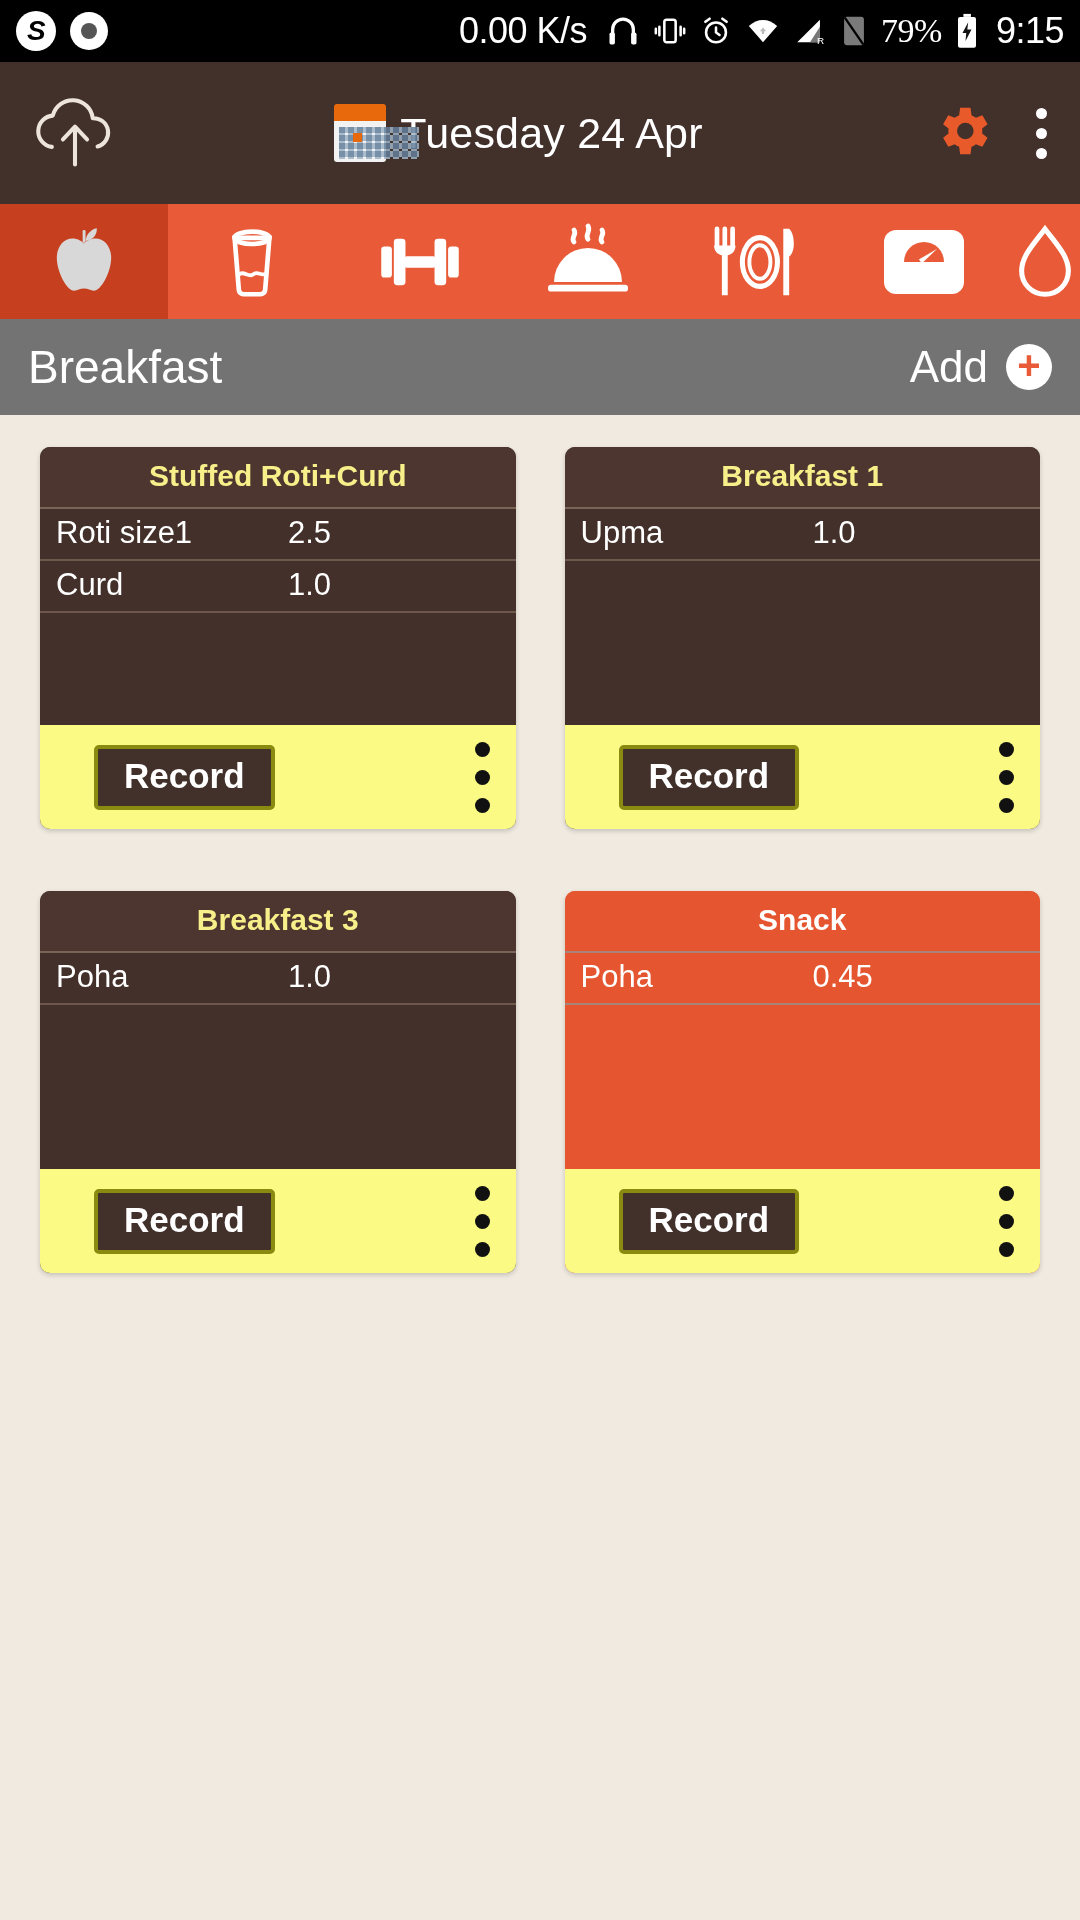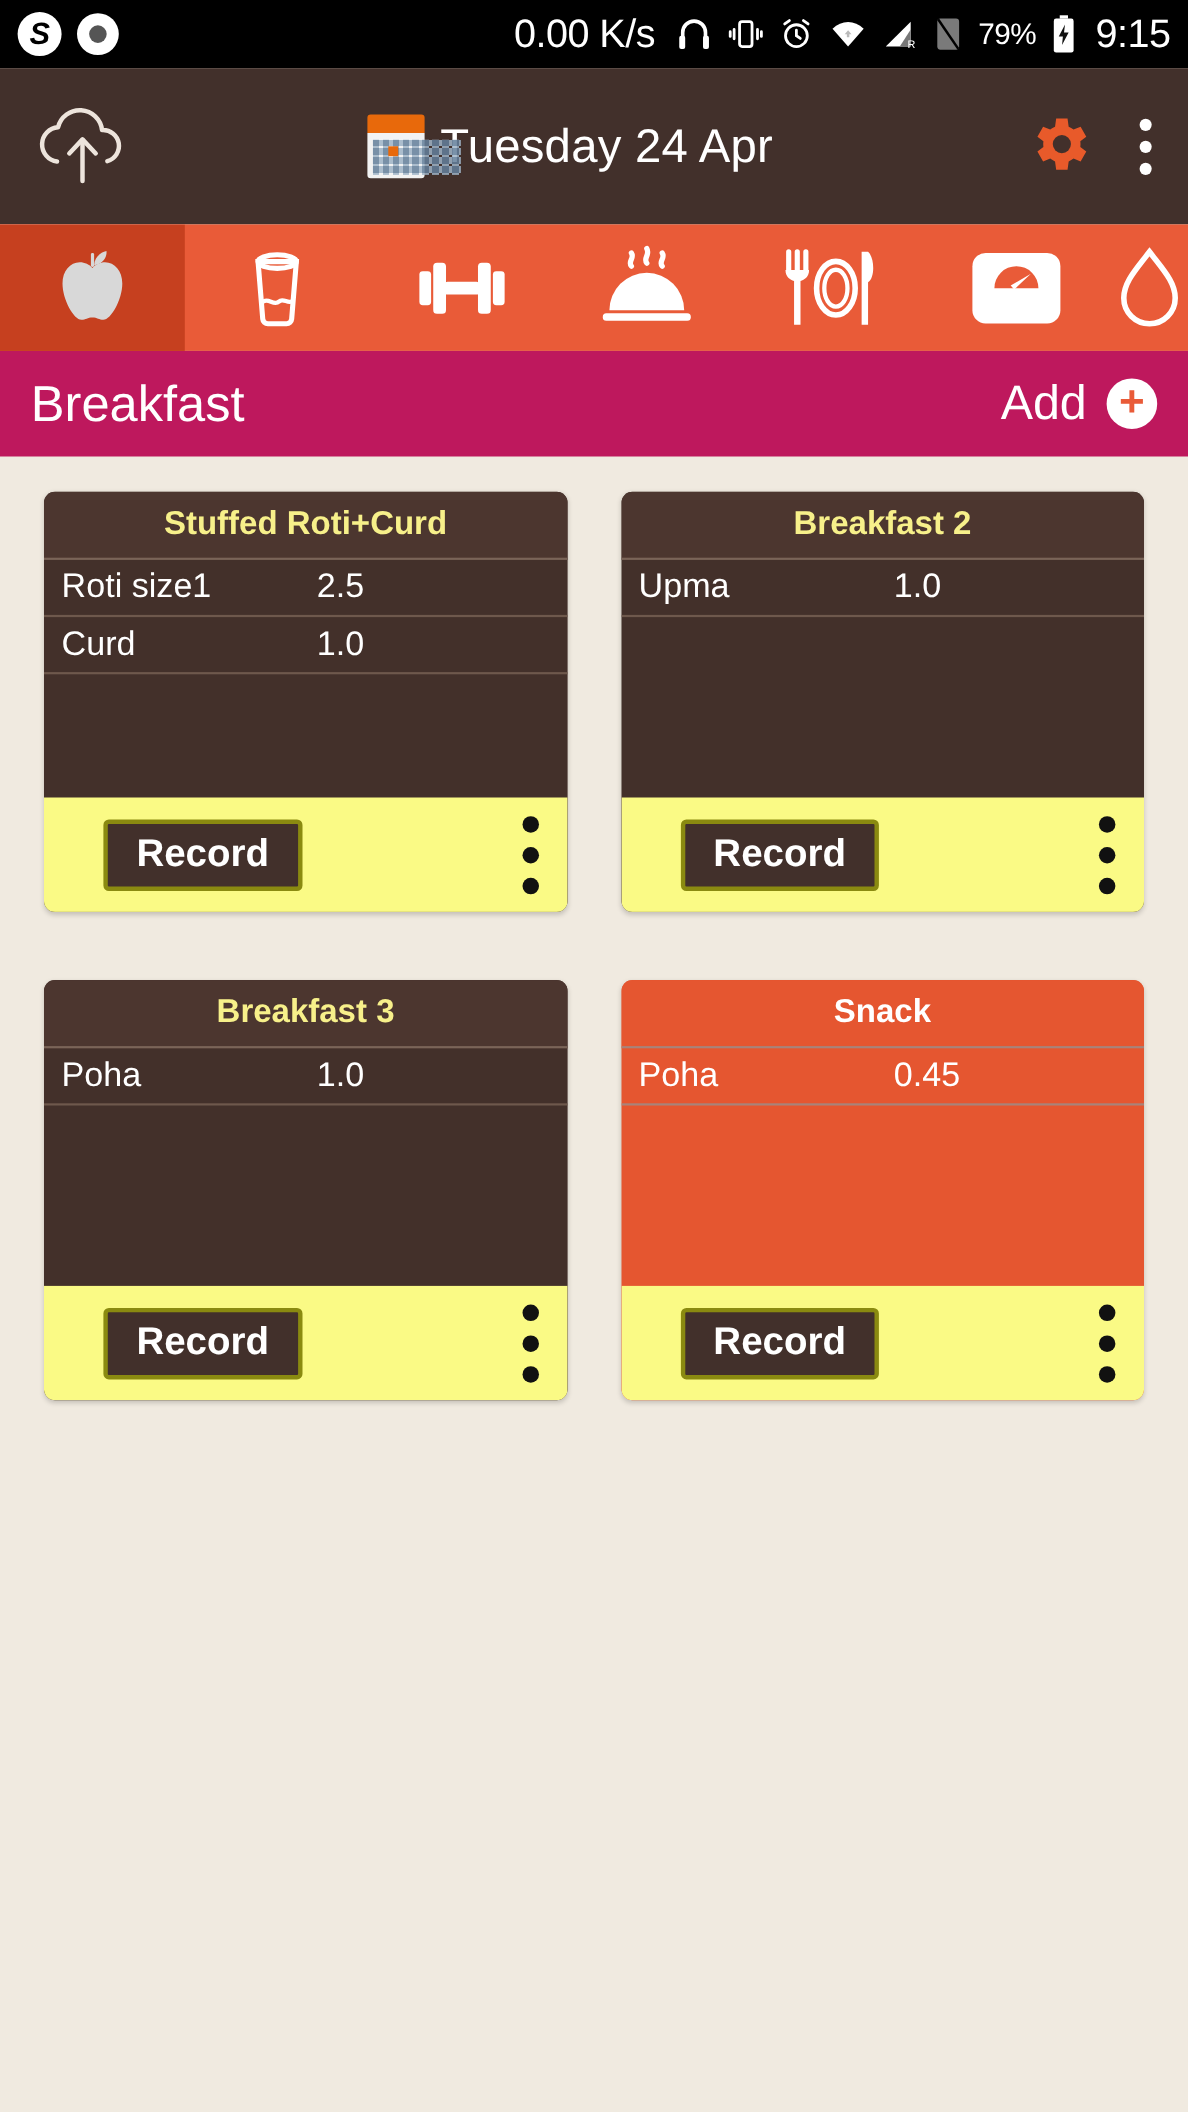--- a/index.html
+++ b/index.html
@@ -12,21 +12,21 @@
 
   
   .statusbar{
     height:62px; background:#000; color:#fff;
     display:flex; align-items:center; padding:0 16px;
     font-size:34px; letter-spacing:-0.5px;
   }
   .sb-left{ display:flex; align-items:center; gap:14px; }
   .sb-right{ margin-left:auto; display:flex; align-items:center; gap:12px; }
   .sb-rate{ font-size:36px; margin-right:6px; }
-  .sb-pct{ font-size:27px; }
+  .sb-pct{ font-size:34px;font-family:Liberation Serif, serif; }
   .sb-time{ font-size:36px; margin-left:4px; }
   .sb-ico{ display:inline-flex; align-items:center; justify-content:center; }
   .sb-ico svg{ display:block; }
   .skype{
     width:40px;height:40px;border-radius:50%;background:#fff;color:#000;
     display:flex;align-items:center;justify-content:center;
     font-size:28px;font-weight:bold;font-style:italic;
   }
   .rec-dot{
     width:38px;height:38px;border-radius:50%;
@@ -65,21 +65,21 @@
   .tabs{ height:115px; background:#E95B38; display:flex; align-items:stretch; overflow:hidden; }
   .tab{
     flex:0 0 168px; display:flex; align-items:center; justify-content:center;
   }
   .tab.active{ background:#C6401F; }
   .tab.partial{ flex:0 0 90px; justify-content:flex-start; }
   .tab svg{ display:block; }
 
   
   .section{
-    height:96px; background:#be185d; color:#fff;
+    height:96px; background:#737373; color:#fff;
     display:flex; align-items:center; padding:0 28px;text-align:center;
   }
   .section-title{ font-size:46px; font-weight:400; }
   .section-add{ margin-left:auto; display:flex; align-items:center; gap:18px; }
   .section-add .lbl{ font-size:44px; font-weight:300; }
   .plus-btn{
     width:46px;height:46px;border-radius:50%;background:#fff;color:#E95B38;
     display:flex;align-items:center;justify-content:center;
     font-size:40px;font-weight:bold;line-height:1; padding-bottom:4px;
   }
@@ -317,21 +317,21 @@
       <span class="kebab-card">
           <i></i>
           <i></i>
           <i></i>
         </span>
     </div>
   </div>
 
   <div class="card">
     <div class="card-head">
-      <h3>Breakfast 2</h3>
+      <h3>Breakfast 1</h3>
     </div>
     <div class="card-body">
       <div class="row">
         <span class="k">Upma</span>
         <span class="v">1.0</span>
       </div>
     </div>
     <div class="card-foot">
       <button class="record-btn">Record</button>
       <span class="kebab-card">

